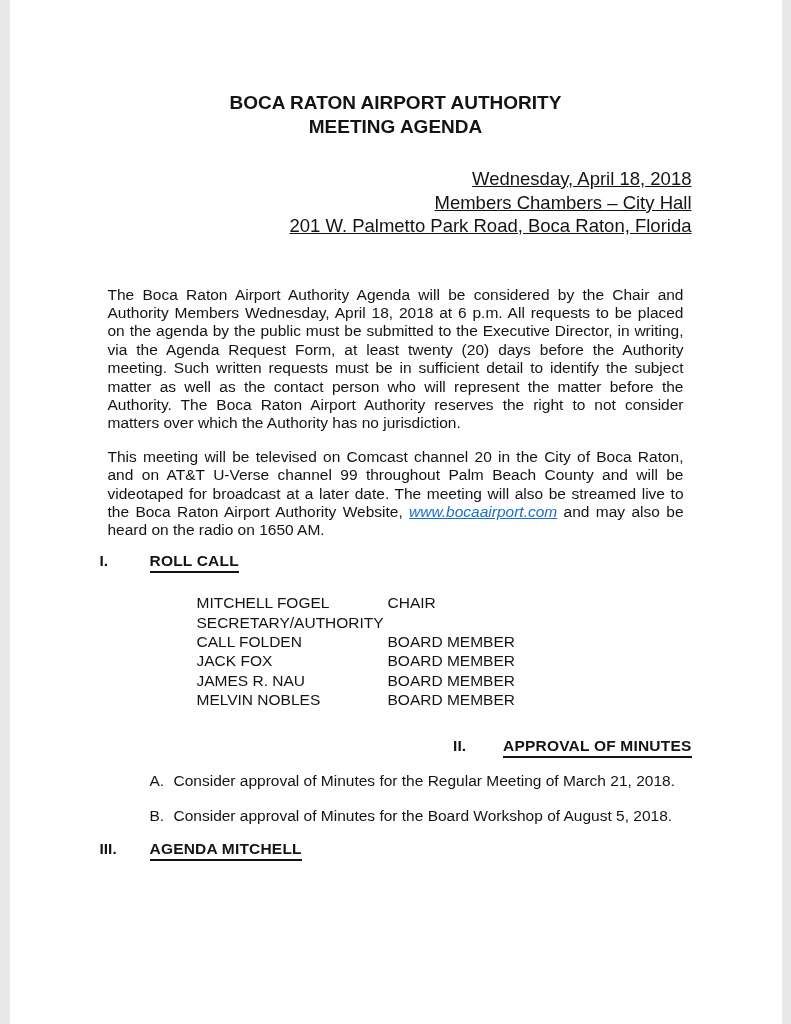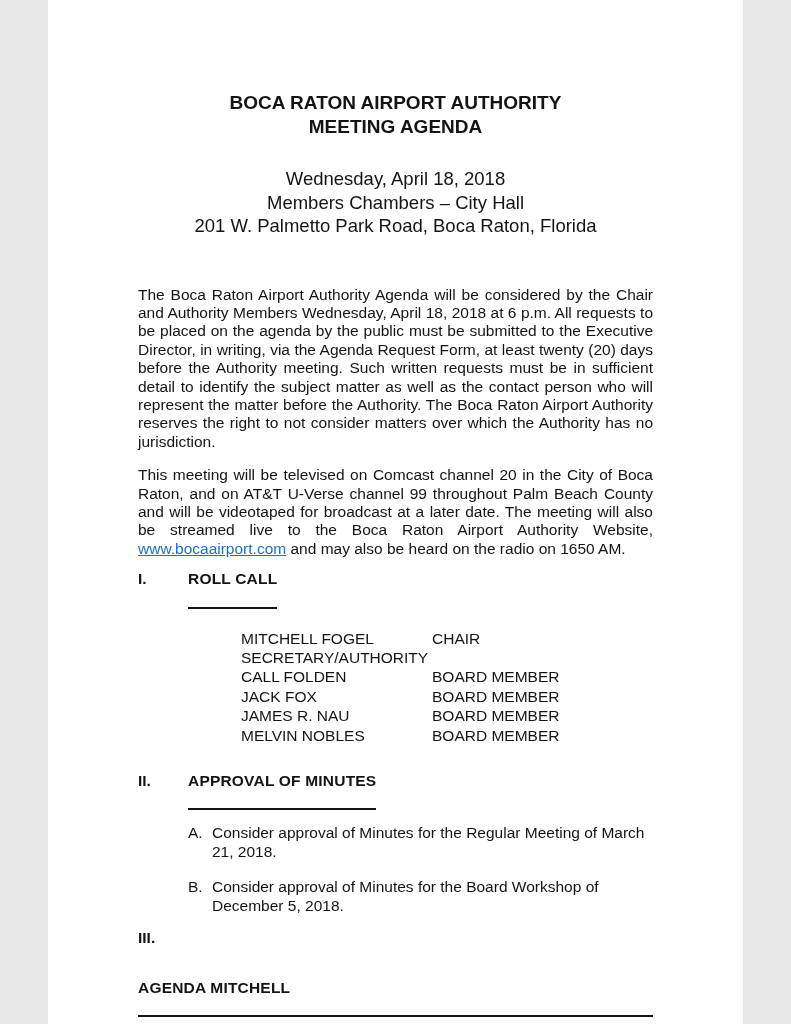--- a/index.html
+++ b/index.html
@@ -1,69 +1,70 @@
 <!DOCTYPE html>
 <html><head>
 <meta charset="utf-8">
 <style>
   * { box-sizing: border-box; }
   html, body { margin: 0; padding: 0; background: #e8e8e8; }
   .page {
     position: relative;
-    width: 695px;
+    width: 772px;
     height: 1024px;
     margin: 0 auto;
     background: #ffffff;
     color: #141414;
     font-family: "Liberation Sans", sans-serif;
     padding: 91px 90px 0 90px;
     overflow: hidden;
   }
   .doc-title {
     text-align: center;
     font-size: 19px;
     line-height: 24px;
     font-weight: 700;
   }
   .meeting-info {
     margin-top: 28px;
-    text-align: center;
+    text-align: right;
     font-size: 18.5px;
     line-height: 23.5px;
+    text-decoration: underline;
   }
   .body-par {
-    margin: 0;
+    margin: 8px;
     font-size: 15.5px;
     line-height: 18.4px;
     text-align: justify;
   }
   .par-intro { margin-top: 48px; }
   .par-broadcast { margin-top: 15px; }
-  .doc-link { text-decoration: underline; cursor: pointer; }
+  .doc-link { text-decoration: underline; cursor: pointer; font-style: italic; }
   .section-row {
     display: flex;
     font-size: 15.5px;
     line-height: 18.4px;
     font-weight: 700;
   }
   .section-1 { margin-top: 12px; }
-  .section-2 { margin-top: 27px; }
-  .section-3 { margin-top: 14px; flex-direction: column; }
+  .section-2 { margin-top: 27px; justify-content: flex-end; }
+  .section-3 { margin-top: 14px; }
   .sec-num { width: 50px; flex: 0 0 50px; }
   .sec-head {
     border-bottom: 2px solid currentColor;
-    padding-bottom: 18px;
+    padding-bottom: 1px;
     letter-spacing: 0.2px;
   }
   .roll-call {
     margin: 20px 0 0 97px;
     font-size: 15.5px;
     line-height: 19.4px;
   }
-  .rc-row { display: flex; margin-left: 6px; }
+  .rc-row { display: flex; }
   .rc-name { width: 191px; flex: 0 0 191px; }
   .item-row {
     display: flex;
     margin-left: 50px;
     font-size: 15.5px;
     line-height: 18.4px;
   }
   .item-a { margin-top: 14px; }
   .item-b { margin-top: 17px; }
   .item-label { width: 24px; flex: 0 0 24px; }
@@ -124,21 +125,21 @@
     <span class="sec-head">APPROVAL OF MINUTES</span>
   </div>
 
   <div class="item-row item-a">
     <span class="item-label">A.</span>
     <span class="item-text">Consider approval of Minutes for the Regular Meeting of March 21, 2018.</span>
   </div>
 
   <div class="item-row item-b">
     <span class="item-label">B.</span>
-    <span class="item-text">Consider approval of Minutes for the Board Workshop of December 5, 2018.</span>
+    <span class="item-text">Consider approval of Minutes for the Board Workshop of August 5, 2018.</span>
   </div>
 
   <div class="section-row section-3">
     <span class="sec-num">III.</span>
     <span class="sec-head">AGENDA MITCHELL</span>
   </div>
 
 </div>
 
 </body></html>

